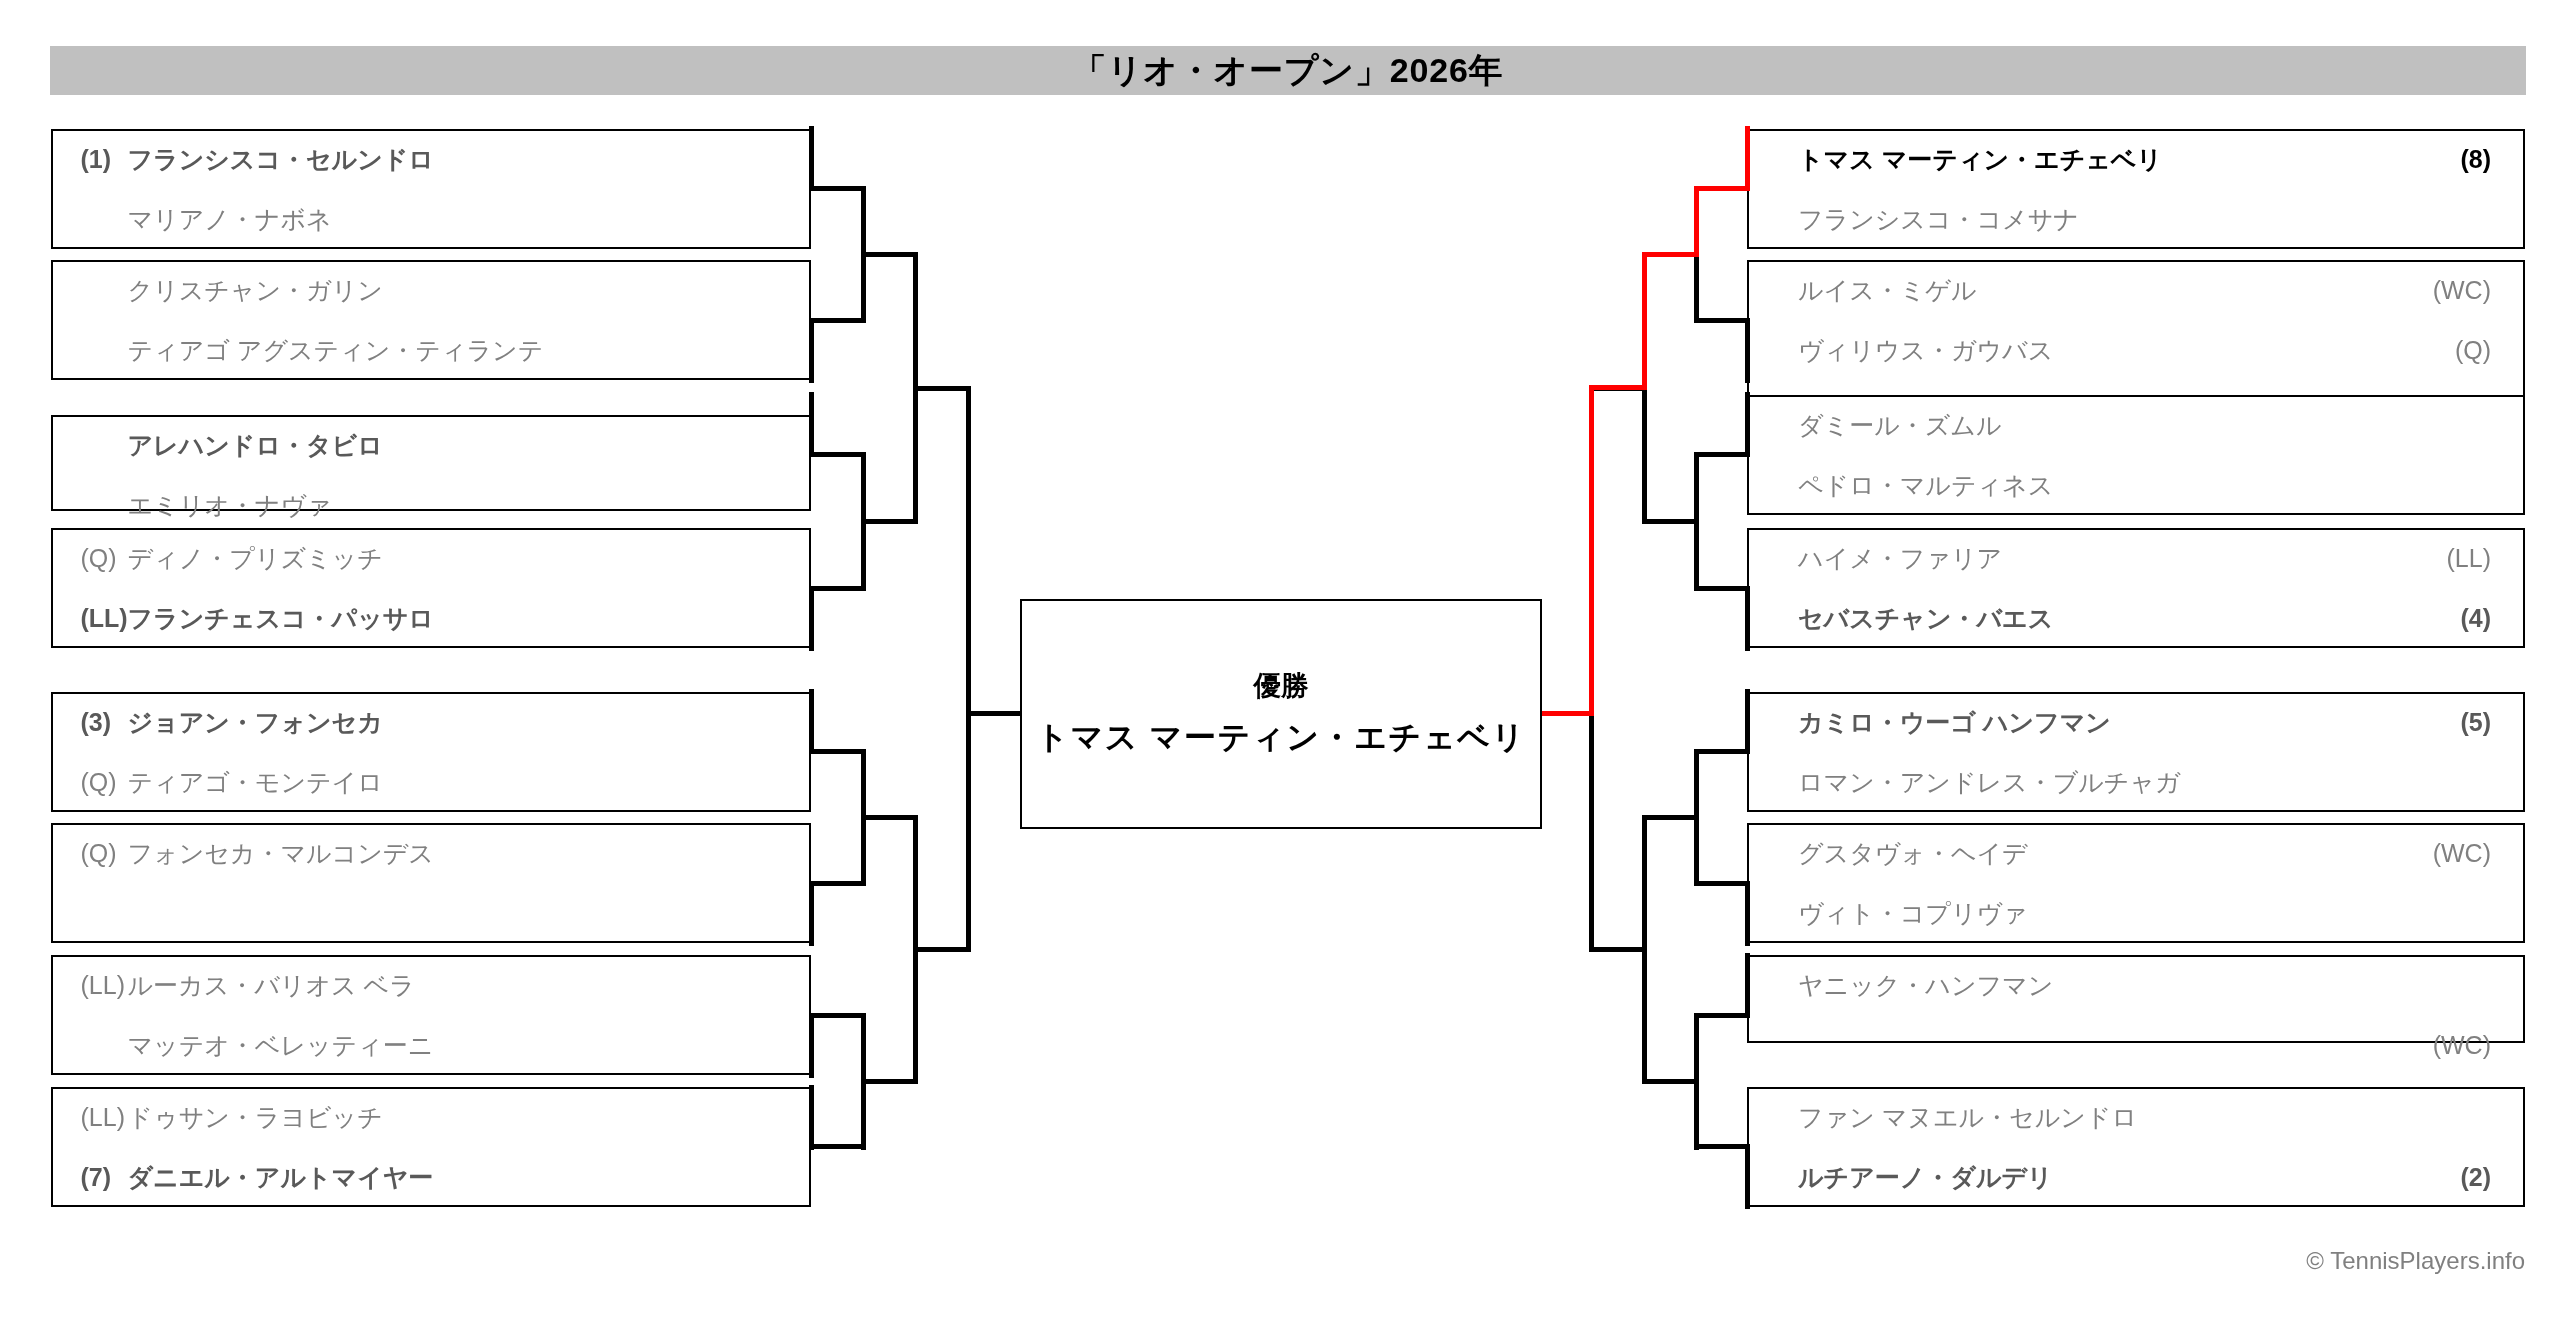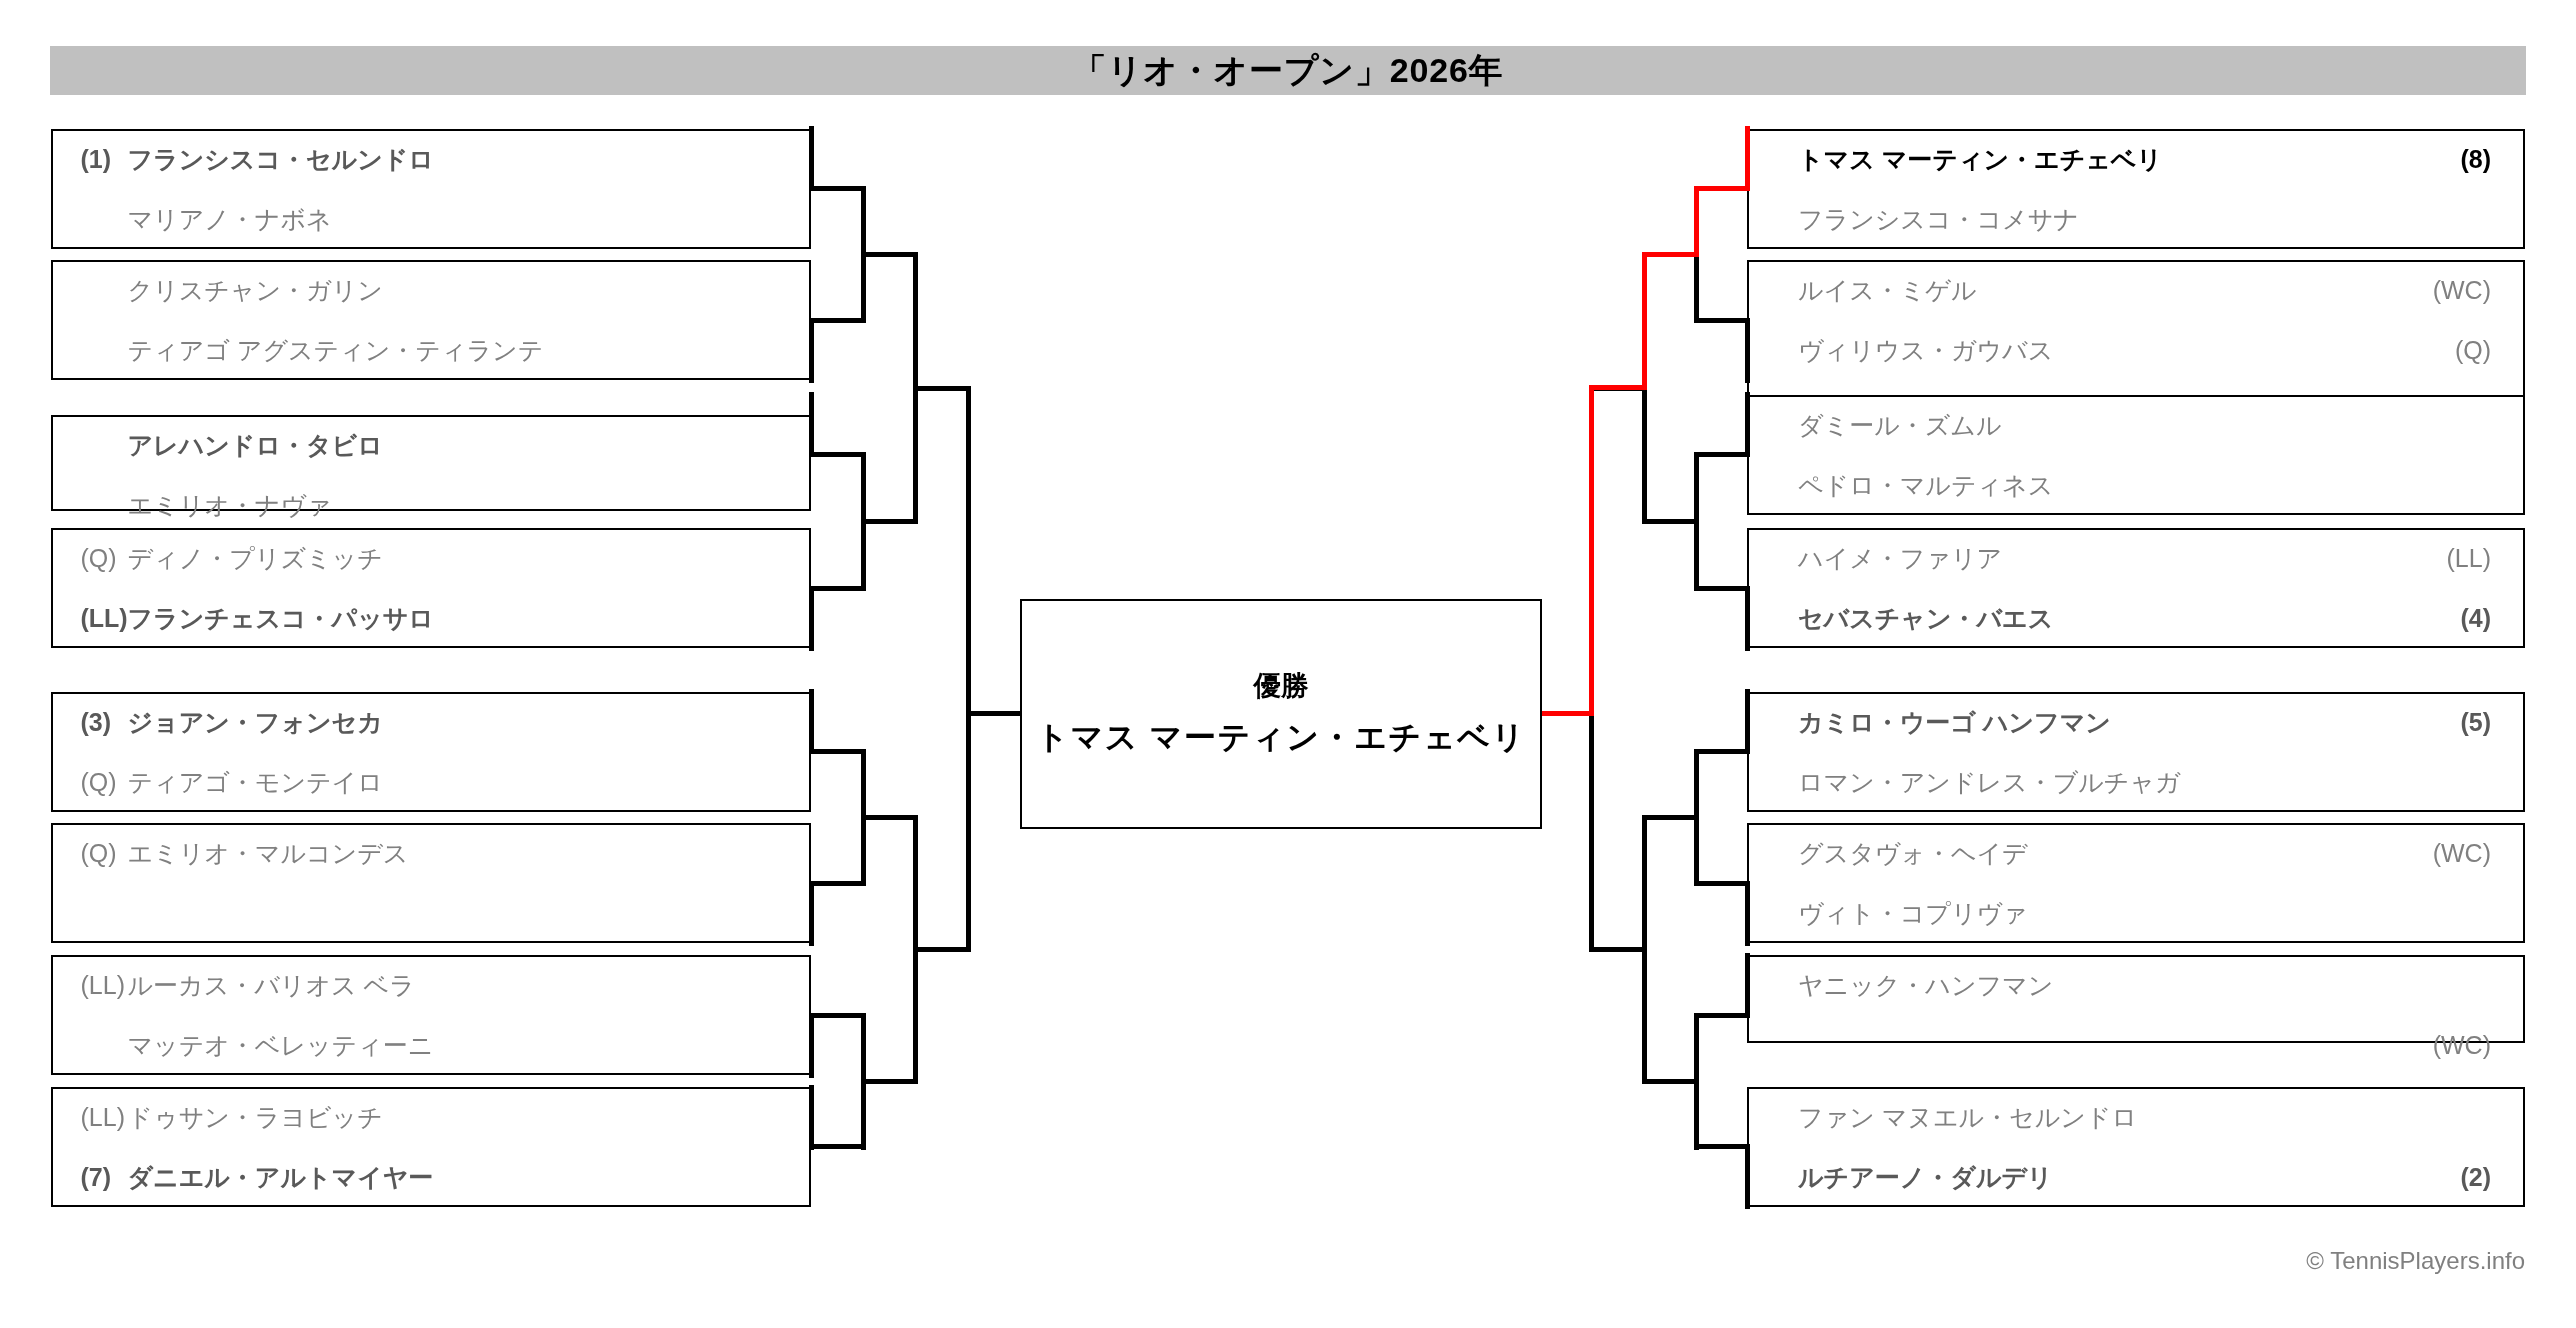--- a/index.html
+++ b/index.html
@@ -99,21 +99,21 @@
           <span>ジョアン・フォンセカ</span>
         </div>
         <div class="player-row row2">
           <span class="seed-prefix">(Q)</span>
           <span>ティアゴ・モンテイロ</span>
         </div>
       </div>
       <div class="match-box side-left" style="left: 51px; top: 823px; width: 760px; height: 120px;">
         <div class="player-row row1">
           <span class="seed-prefix">(Q)</span>
-          <span>エミリオ・マルコンデス</span>
+          <span>フォンセカ・マルコンデス</span>
         </div>
       </div>
       <div class="match-box side-left" style="left: 51px; top: 955px; width: 760px; height: 120px;">
         <div class="player-row row1">
           <span class="seed-prefix">(LL)</span>
           <span>ルーカス・バリオス ベラ</span>
         </div>
         <div class="player-row row2">
           <span class="seed-prefix"></span>
           <span>マッテオ・ベレッティーニ</span>

